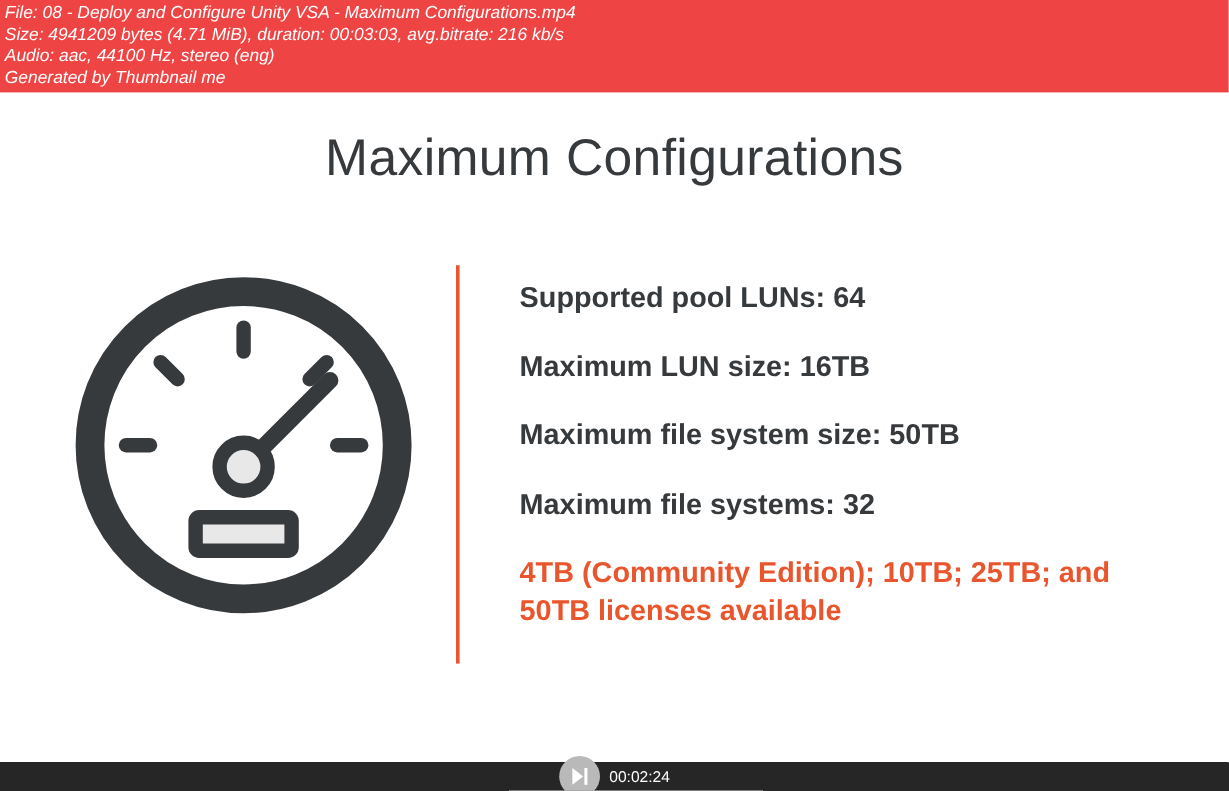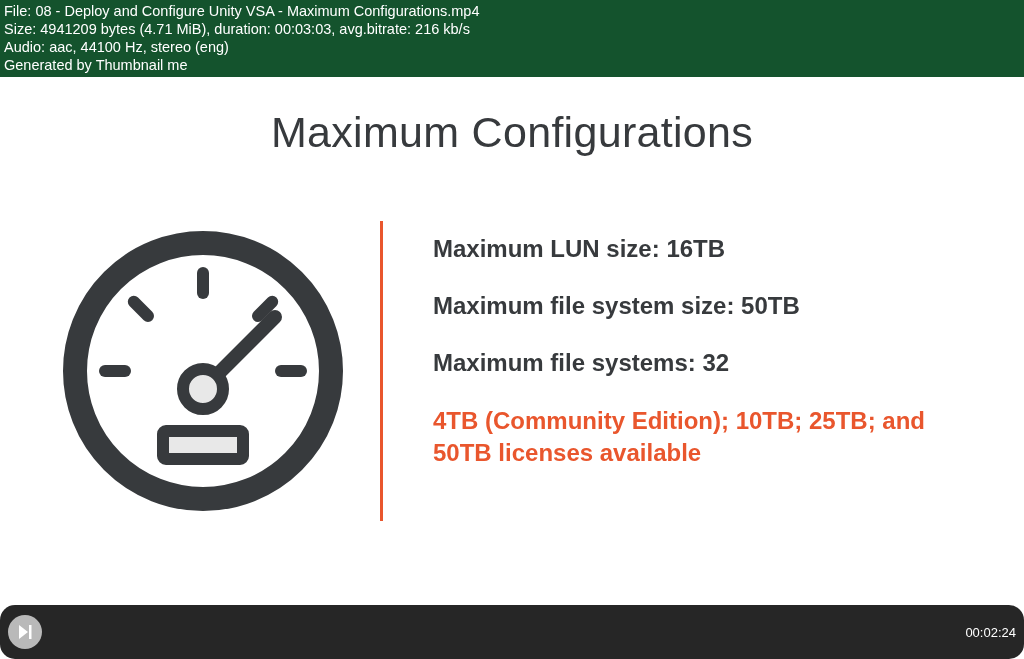--- a/index.html
+++ b/index.html
@@ -9,26 +9,27 @@
     }
     body {
       width: 1024px;
       height: 659px;
       font-family: Arial, Helvetica, sans-serif;
       background: #fff;
       position: relative;
       overflow: hidden;
     }
     .header-info {
-      background: #14532d;
+      background: #ef4444;
       color: #fff;
       padding: 2px 4px 2px 4px;
       font-size: 14.5px;
       line-height: 1.25;
       font-family: "Segoe UI", Tahoma, Geneva, sans-serif;
+      font-style: italic;
     }
     .slide {
       position: absolute;
       top: 82px;
       left: 0;
       right: 0;
       bottom: 0;
       background: #fff;
     }
     .slide-title {
@@ -76,28 +77,27 @@
       color: #e9562d;
       font-weight: 700;
       line-height: 1.35;
       margin-top: 16px;
     }
     .footer-bar {
       position: absolute;
       left: 0;
       right: 0;
       bottom: 0;
-      height: 54px;
+      height: 24px;
       background: rgba(0,0,0,0.85);
       display: flex;
       align-items: center;
-      justify-content: space-between;
+      justify-content: center;
       padding: 0 8px;
       gap: 8px;
-      border-radius: 15px;
     }
     .play-next {
       width: 34px;
       height: 34px;
       border-radius: 50%;
       background: #b9b9b9;
       display: flex;
       align-items: center;
       justify-content: center;
     }
@@ -133,20 +133,21 @@
         </g>
         <line x1="150" y1="168" x2="222" y2="96" stroke="#373a3d" stroke-width="14" stroke-linecap="round"></line>
         <circle cx="150" cy="168" r="20" fill="#e8e8e8" stroke="#373a3d" stroke-width="12"></circle>
         <rect x="110" y="210" width="80" height="28" rx="3" fill="#e8e8e8" stroke="#373a3d" stroke-width="12"></rect>
       </svg>
     </div>
 
     <div class="divider"></div>
 
     <div class="spec-list">
+      <div class="spec">Supported pool LUNs: 64</div>
       <div class="spec">Maximum LUN size: 16TB</div>
       <div class="spec">Maximum file system size: 50TB</div>
       <div class="spec">Maximum file systems: 32</div>
       <div class="spec highlight">4TB (Community Edition); 10TB; 25TB; and 50TB licenses available</div>
     </div>
   </div>
 
   <div class="footer-bar">
     <div class="play-next">
       <svg width="18" height="18" viewBox="0 0 18 18">

